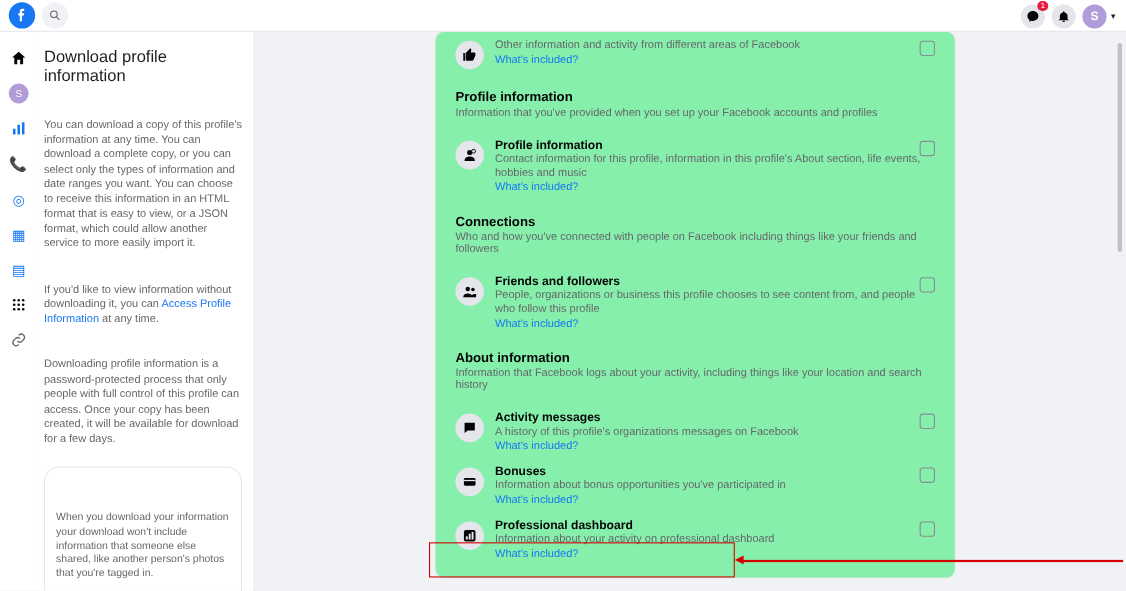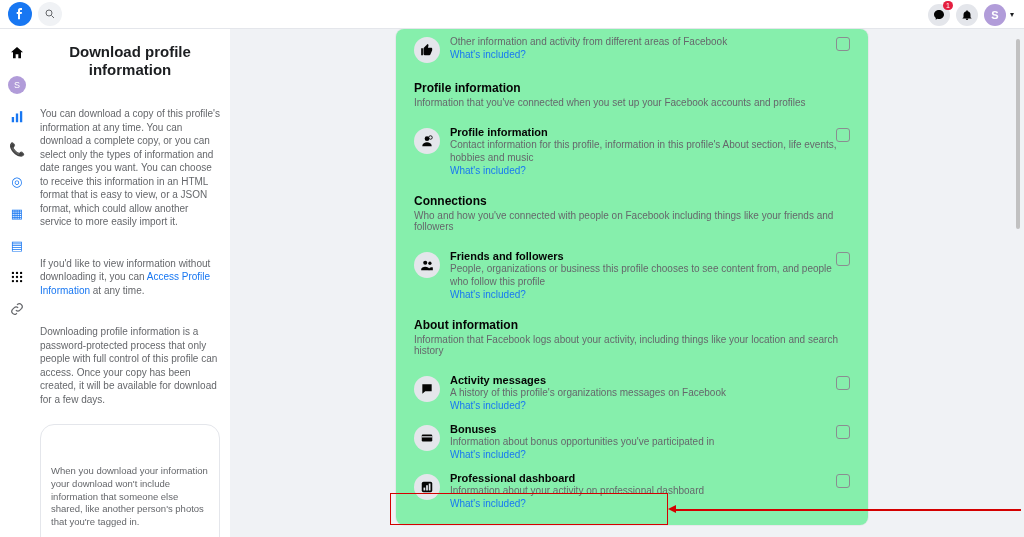--- a/index.html
+++ b/index.html
@@ -13,21 +13,21 @@
   .hicon { width: 22px; height: 22px; border-radius: 50%; background: #e4e6eb; display: flex; align-items: center; justify-content: center; color:#050505; position: relative; }
   .hbadge { position: absolute; top: -3px; right: -3px; background: #e41e3f; color: #fff; border-radius: 8px; font-size: 7px; padding: 0 3px; line-height: 9px; }
   .avatar-s { width: 22px; height: 22px; border-radius: 50%; background: #b19cd9; color: #fff; display: flex; align-items: center; justify-content: center; font-size: 11px; font-weight: 600; }
   .caret { font-size: 8px; margin-left: -2px; }
   
   .rail { position: absolute; left: 0; top: 29px; width: 34px; height: calc(100% - 29px); background: #fff; display: flex; flex-direction: column; align-items: center; padding-top: 14px; gap: 12px; }
   .rail-item { width: 20px; height: 20px; display: flex; align-items: center; justify-content: center; color: #65676b; font-size: 13px; }
   .rail-avatar { width: 18px; height: 18px; border-radius: 50%; background: #b19cd9; color:#fff; display:flex;align-items:center;justify-content:center; font-size:9px; }
   
   .sidebar { position: absolute; left: 34px; top: 29px; width: 196px; height: calc(100% - 29px); background: #fff; padding: 14px 10px 0 6px; overflow: hidden; }
-  .sidebar h1 { font-size: 15px; font-weight: 700; line-height: 1.2; margin-bottom: 8px; text-align: center; }
+  .sidebar h1 { font-size: 15px; font-weight: 400; line-height: 1.2; margin-bottom: 8px; }
   .sidebar p { font-size: 10px; color: #65676b; line-height: 1.35; margin-bottom: 10px; margin-top: 28px; }
   .sidebar a { color: #1877f2; text-decoration: none; cursor: pointer; }
   .note-card { background: #fff; border: 1px solid #e4e6eb; border-radius: 14px; padding: 12px 10px; margin-top: 18px; }
   .note-card p { font-size: 9.5px; color: #65676b; margin-bottom: 10px; }
   .learn-btn { width: 100%; background: #fdba74; border: none; border-radius: 5px; padding: 6px 0; font-size: 10px; font-weight: 600; color: #050505; cursor: pointer; }
   
   .main { position: absolute; left: 230px; top: 29px; right: 0; bottom: 0; overflow: hidden; }
   .scrollpad { position:absolute; right:4px; top:10px; width:4px; height:190px; background:#c1c1c1; border-radius:2px; }
   .card { background: #86efac; border-radius: 8px; margin: 0 156px 10px 166px; padding: 0; box-shadow: 0 0 0 1px rgba(0,0,0,0.04); }
   .section { padding: 10px 18px 4px 18px; }
@@ -147,21 +147,21 @@
       <div class="row-body">
         <div class="row-desc">Other information and activity from different areas of Facebook</div>
         <div class="row-link">What's included?</div>
       </div>
       <div class="row-check"></div>
     </div>
 
     <div id="sections-host">
         <div class="section">
           <div class="sec-title">Profile information</div>
-          <div class="sec-desc">Information that you've connected when you set up your Facebook accounts and profiles</div>
+          <div class="sec-desc">Information that you've provided when you set up your Facebook accounts and profiles</div>
         </div>
         <div class="row">
           <div class="row-icon">
             <svg width="14" height="14" viewBox="0 0 24 24">
               <circle cx="12" cy="8" r="4" fill="#050505"></circle>
               <path fill="#050505" d="M4 20c0-4 4-6 8-6s8 2 8 6v1H4v-1z"></path>
               <circle cx="18" cy="6" r="3" fill="none" stroke="#050505" stroke-width="1.5"></circle>
             </svg>
           </div>
           <div class="row-body">

